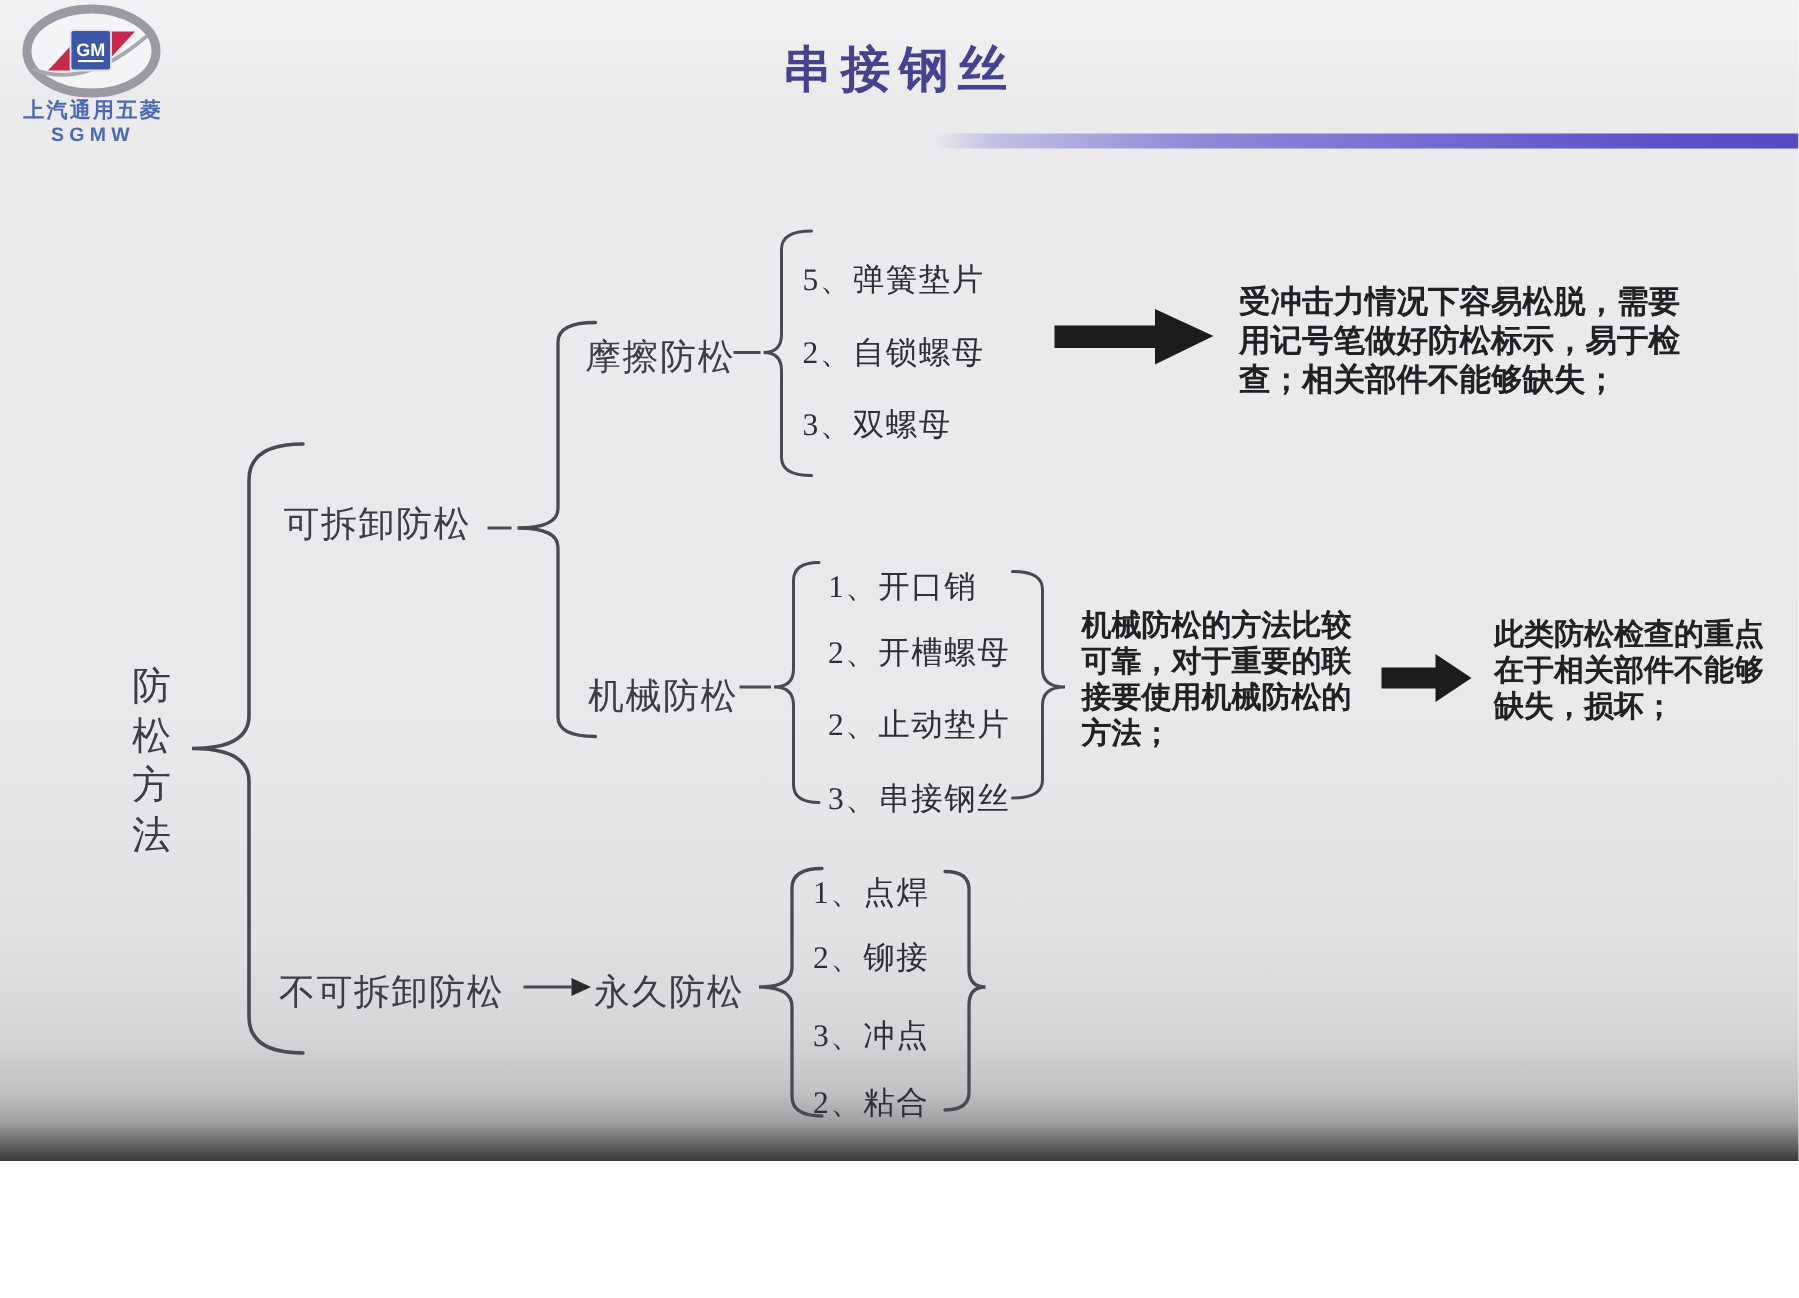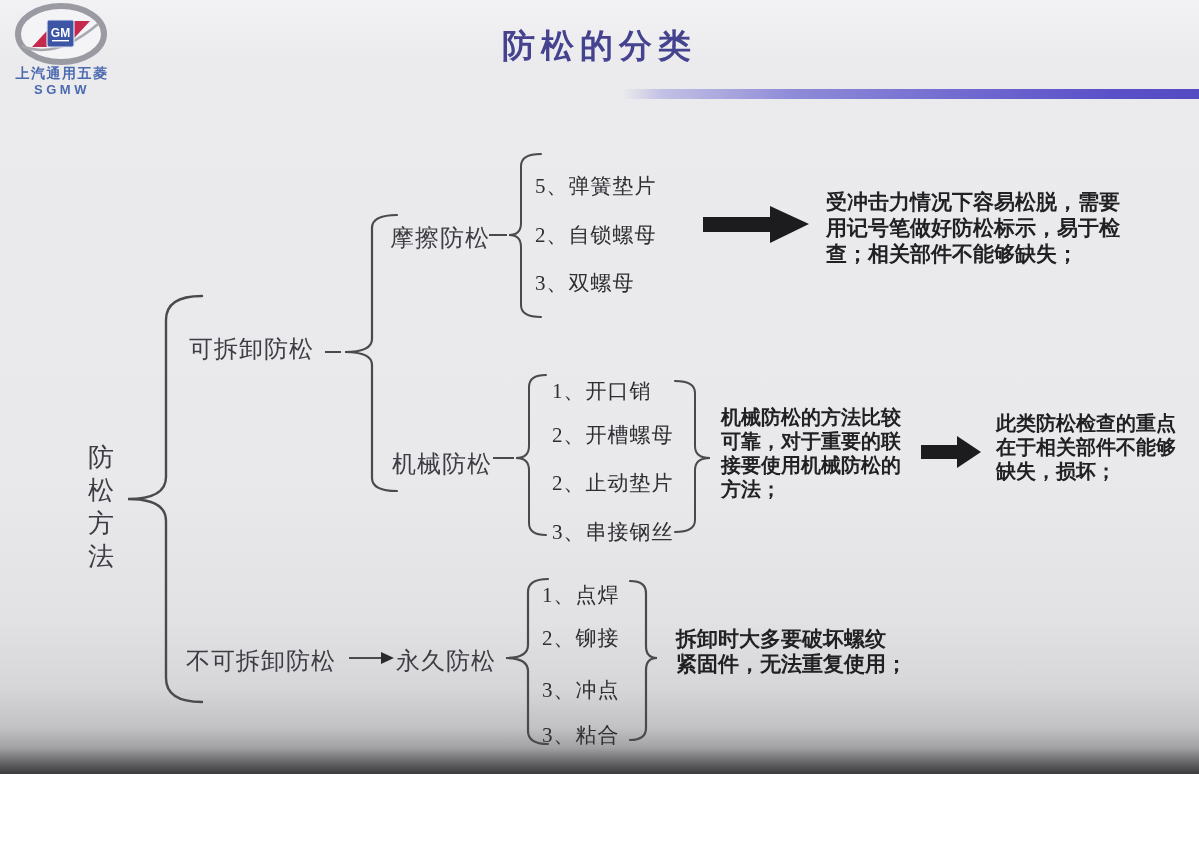--- a/index.html
+++ b/index.html
@@ -95,21 +95,21 @@
       <polygon points="26,45 50,19 84,19 60,45" fill="#c5294e"></polygon>
       <path d="M16 44 Q50 58 92 22" stroke="#a8a8b0" stroke-width="2.5" fill="none"></path>
       <rect x="41" y="18" width="27" height="27" rx="2" fill="#3c55a5" stroke="#dfe5f4" stroke-width="1.2"></rect>
       <text x="54.5" y="35" text-anchor="middle" font-size="12" font-weight="bold" fill="#ffffff" font-family="Liberation Sans, DejaVu Sans, sans-serif">GM</text>
       <rect x="46" y="38" width="17" height="1.4" fill="#ffffff"></rect>
       <text x="56" y="76" text-anchor="middle" font-size="14" font-weight="bold" fill="#4c6ab0" letter-spacing="1.5" font-family="Liberation Sans, DejaVu Sans, sans-serif">上汽通用五菱</text>
       <text x="56" y="92" text-anchor="middle" font-size="13" font-weight="bold" fill="#4c6ab0" letter-spacing="3.5" font-family="Liberation Sans, DejaVu Sans, sans-serif">SGMW</text>
     </svg>
   </div>
 
-  <div class="abs title">防松的分类</div>
+  <div class="abs title">串接钢丝</div>
   <div class="abs accent-bar"></div>
 
   <div class="abs root-label">防松方法</div>
   <div class="abs tree-label" style="left:189px;top:333px">可拆卸防松</div>
   <div class="abs tree-label" style="left:186px;top:645px">不可拆卸防松</div>
 
   <div class="abs tree-label" style="left:390px;top:222px">摩擦防松</div>
   <div class="abs tree-label" style="left:392px;top:448px">机械防松</div>
   <div class="abs tree-label" style="left:396px;top:645px">永久防松</div>
 
@@ -118,30 +118,28 @@
   <div class="abs item" style="left:535px;top:269px">3、双螺母</div>
 
   <div class="abs item" style="left:552px;top:377px">1、开口销</div>
   <div class="abs item" style="left:552px;top:421px">2、开槽螺母</div>
   <div class="abs item" style="left:552px;top:469px">2、止动垫片</div>
   <div class="abs item" style="left:552px;top:518px">3、串接钢丝</div>
 
   <div class="abs item" style="left:542px;top:581px">1、点焊</div>
   <div class="abs item" style="left:542px;top:624px">2、铆接</div>
   <div class="abs item" style="left:542px;top:676px">3、冲点</div>
-  <div class="abs item" style="left:542px;top:721px">3、粘合</div>
+  <div class="abs item" style="left:542px;top:721px">2、粘合</div>
 
   <div class="abs note note1">受冲击力情况下容易松脱，需要
 用记号笔做好防松标示，易于检
 查；相关部件不能够缺失；</div>
   <div class="abs note note2">机械防松的方法比较
 可靠，对于重要的联
 接要使用机械防松的
 方法；</div>
   <div class="abs note note3">此类防松检查的重点
 在于相关部件不能够
 缺失，损坏；</div>
-  <div class="abs note note4">拆卸时大多要破坏螺纹
-紧固件，无法重复使用；</div>
 
   <div class="abs footer-text">防松的目的:能更有效的长期工作； 提高相关部件的可靠性</div>
   <div class="abs watermark">攻城狮之家</div>
 </div>
 
 </body></html>

